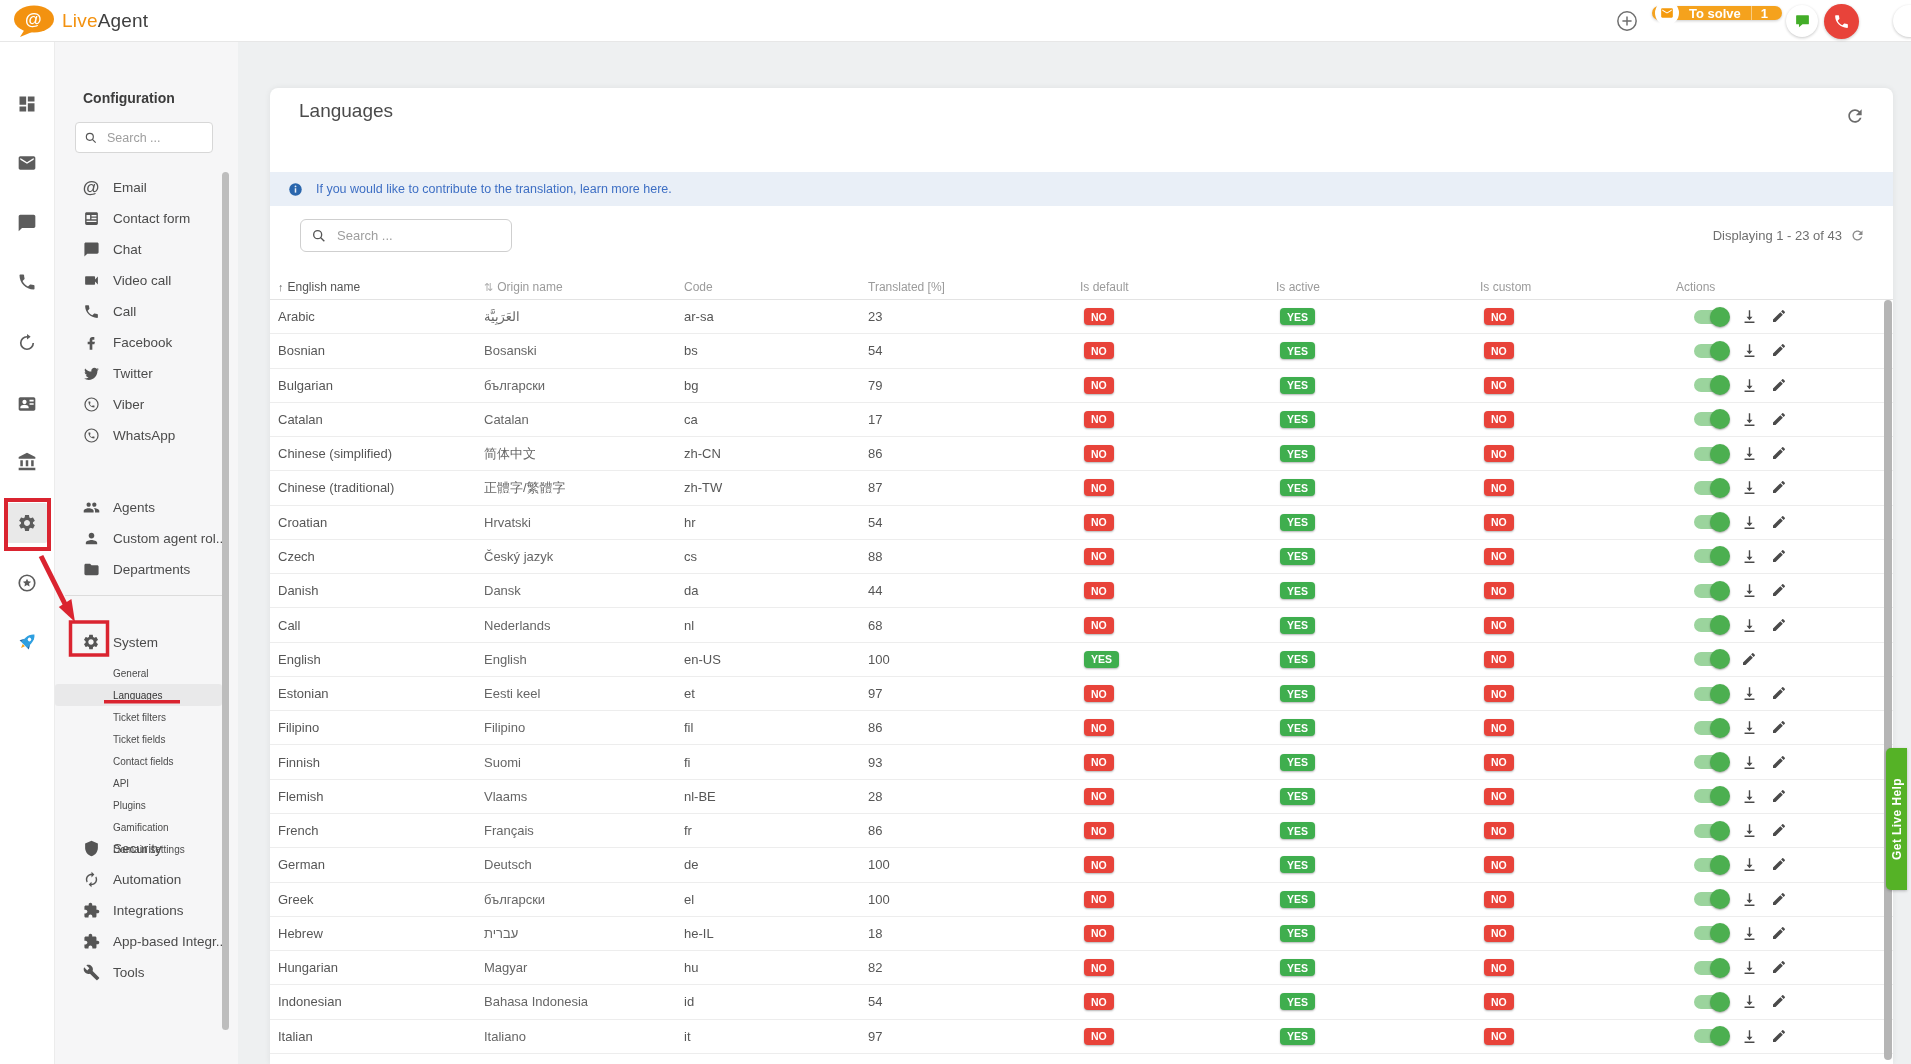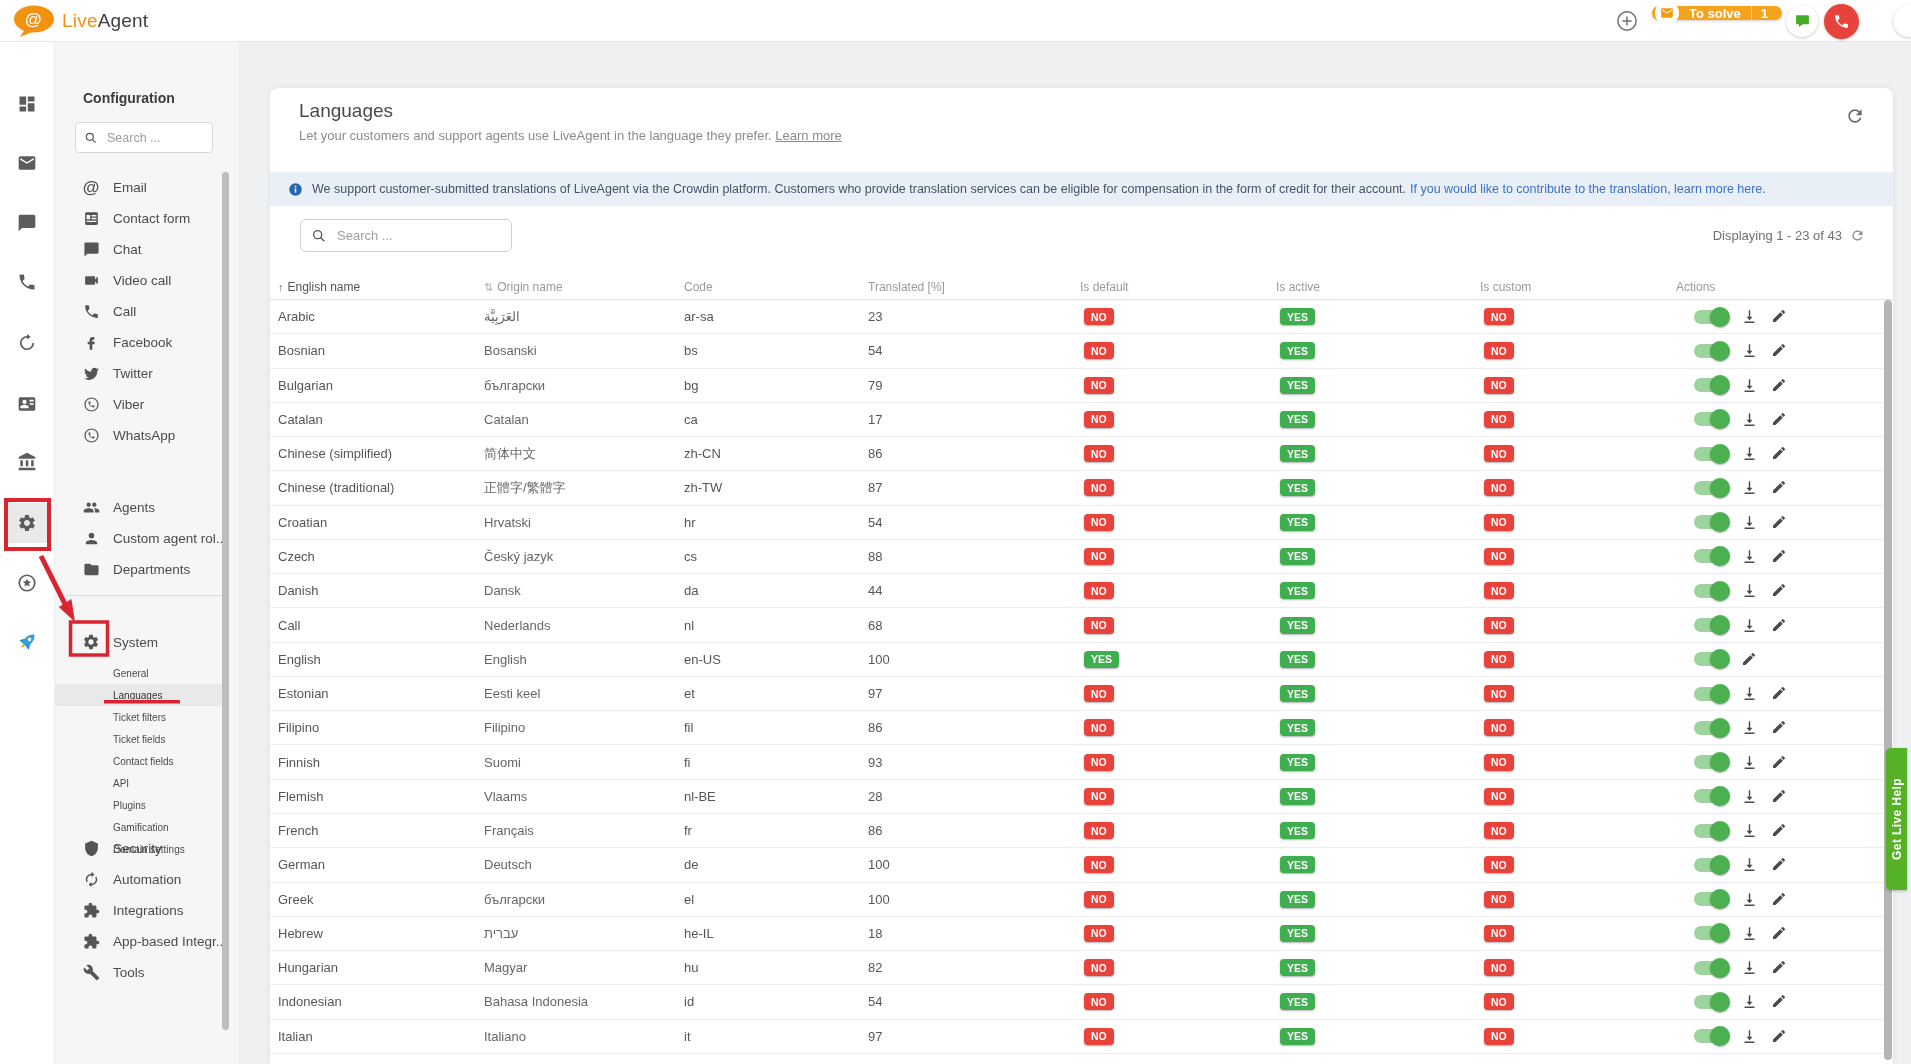--- a/index.html
+++ b/index.html
@@ -379,38 +379,33 @@
           </svg>
         </span>
         <span class="sb-label">Tools</span>
       </li>
     </ul>
   <div class="sb-scroll"></div>
 </div>
 
 <div class="card">
   <div class="card-title">Languages</div>
-  <div class="card-sub">
-    <span>Let your customers and support agents use LiveAgent in the language they prefer.</span>
-    <a>Learn more</a>
-  </div>
   <span class="card-refresh">
     <svg viewBox="0 0 24 24" width="20" height="20" fill="currentColor">
         <path d="M17.65 6.35C16.2 4.9 14.21 4 12 4c-4.42 0-7.99 3.58-7.99 8s3.57 8 7.99 8c3.73 0 6.84-2.55 7.73-6h-2.08c-.82 2.33-3.04 4-5.65 4-3.31 0-6-2.69-6-6s2.69-6 6-6c1.66 0 3.14.69 4.22 1.78L13 11h7V4l-2.35 2.35z"></path>
       </svg>
   </span>
   <div class="banner">
     <span class="info-ic">
       <svg viewBox="0 0 24 24" width="15" height="15" fill="currentColor">
           <circle cx="12" cy="12" r="10"></circle>
           <rect x="10.8" y="10" width="2.4" height="7" fill="#e9eff7"></rect>
           <circle cx="12" cy="7" r="1.4" fill="#e9eff7"></circle>
         </svg>
     </span>
-    <span>We support customer-submitted translations of LiveAgent via the Crowdin platform. Customers who provide translation services can be eligible for compensation in the form of credit for their account.</span>
     <a>If you would like to contribute to the translation, learn more here.</a>
   </div>
   <div class="tbl-search">
     <svg viewBox="0 0 24 24" width="16" height="16" fill="none" stroke="currentColor" stroke-width="2">
         <circle cx="10" cy="10" r="6"></circle>
         <path d="M14.3 14.3L20 20"></path>
       </svg>
     <input type="text" placeholder="Search ..." style="">
   </div>
   <div class="displayrow">

